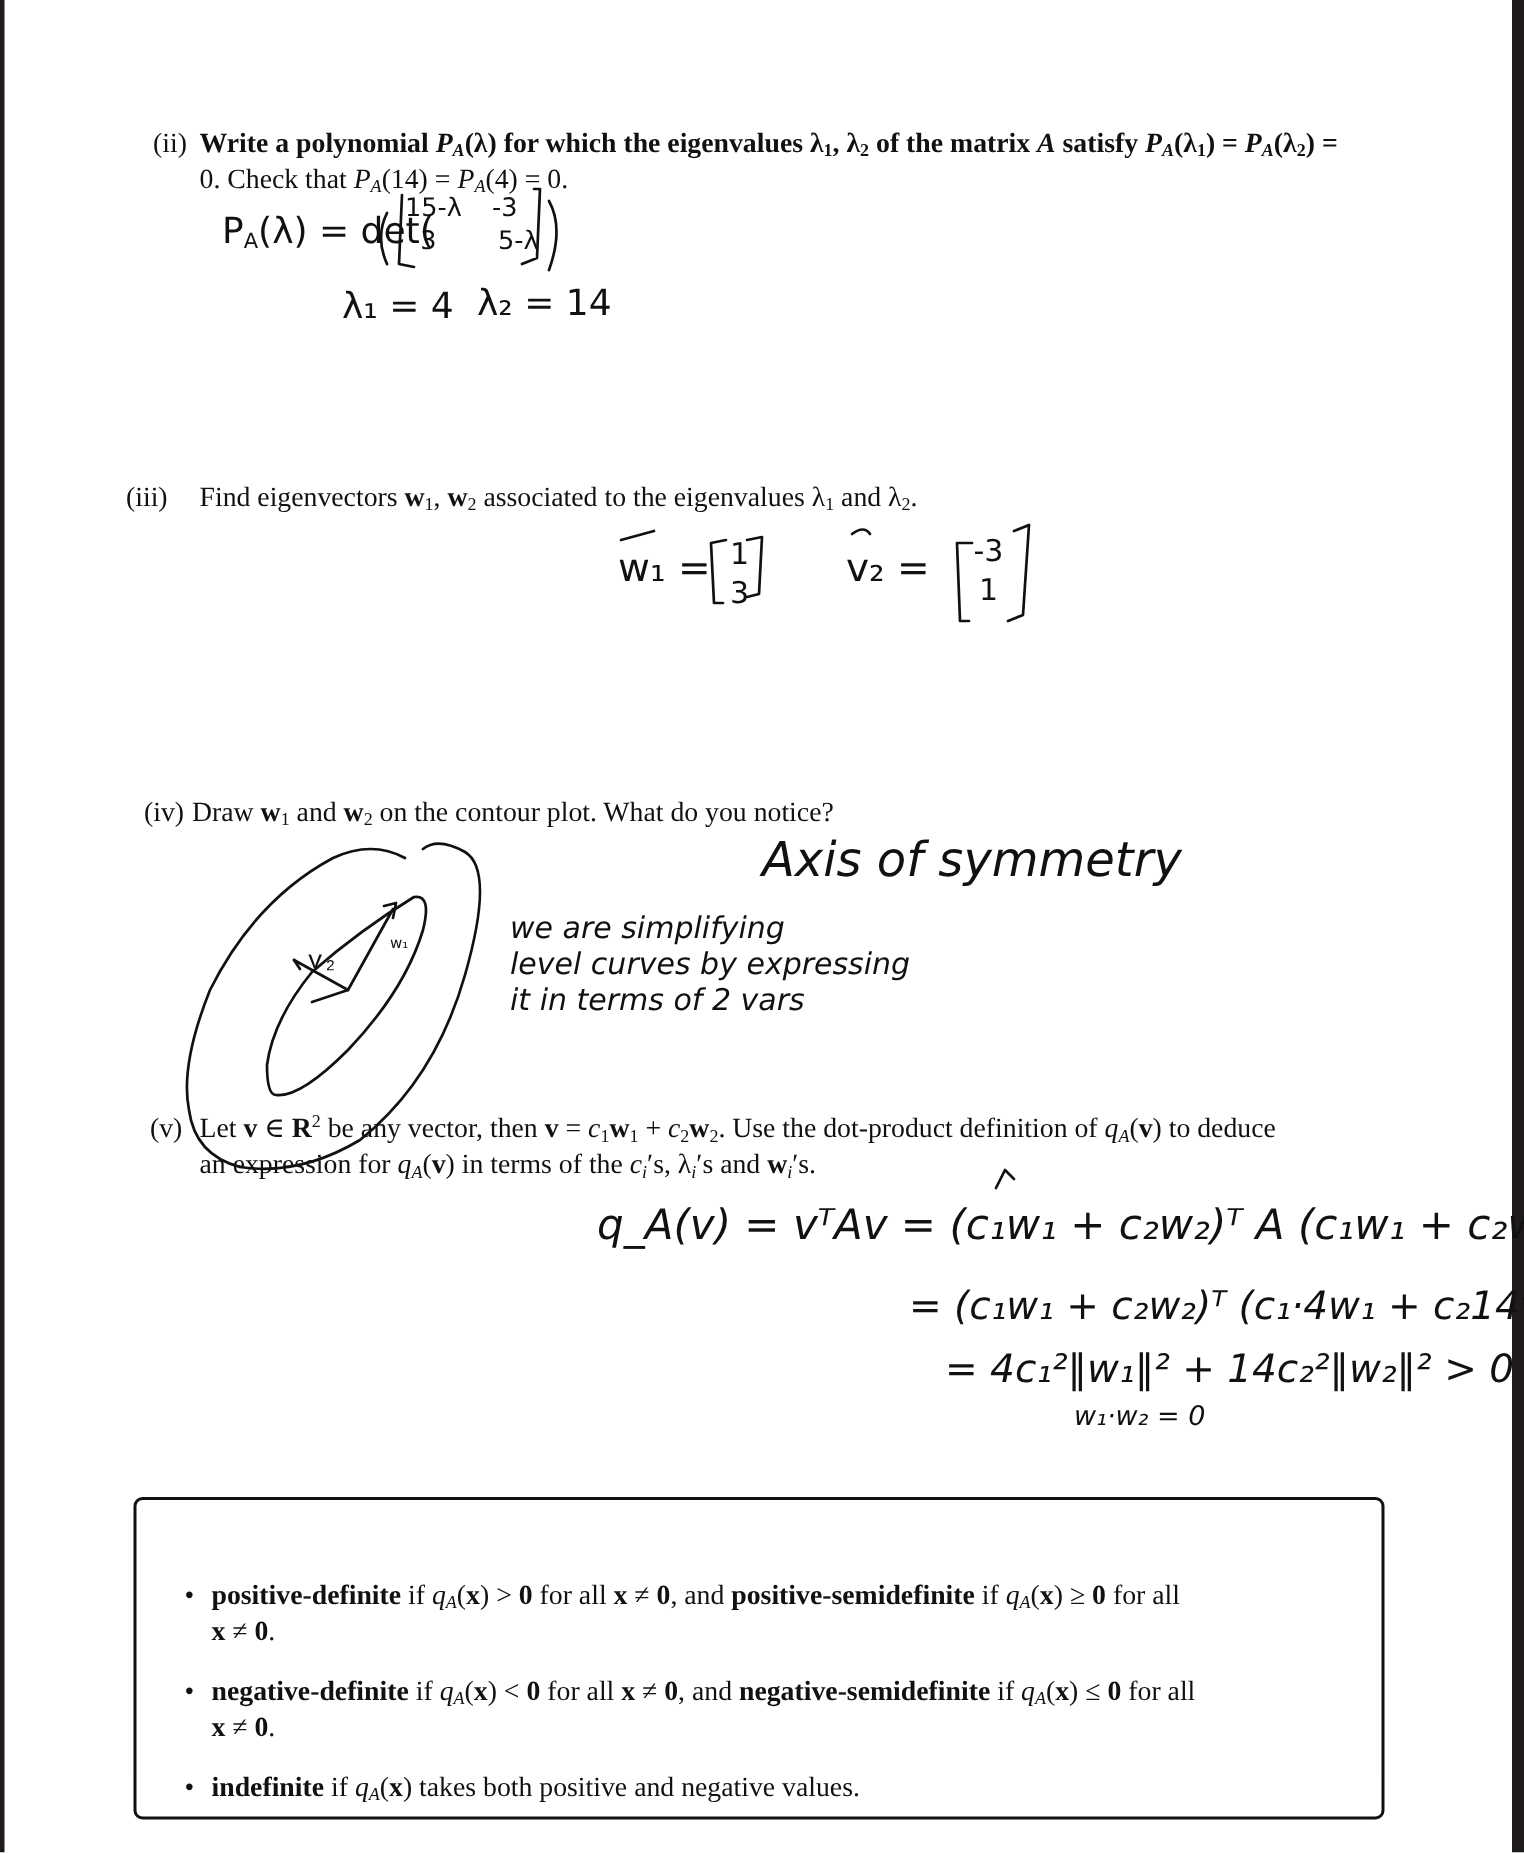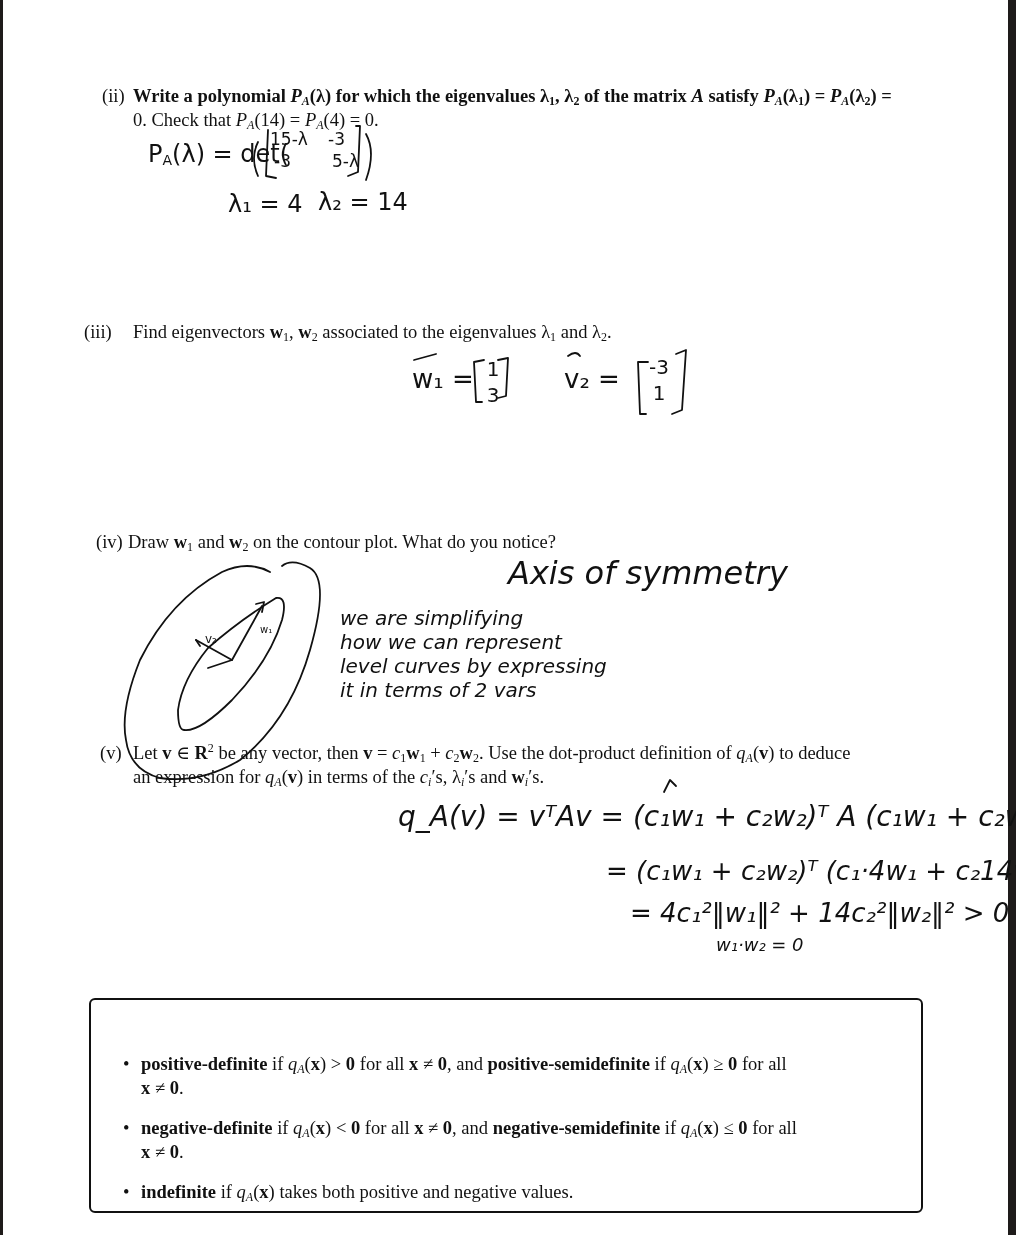--- a/index.html
+++ b/index.html
@@ -70,26 +70,25 @@
 <div class="q" style="left:96px; top:530px; width:600px;">
   <span class="num">(iv)</span>
   <span class="body" style="left:32px; white-space:nowrap;">
     <span>Draw </span><b class="bv">w</b><sub>1</sub><span> and </span><b class="bv">w</b><sub>2</sub><span> on the contour plot. What do you notice?</span>
   </span>
 </div>
 
 <div class="hand" style="left:508px; top:554px; font-size:32px; font-style:italic;">Axis  of  symmetry</div>
 <div class="hand" style="left:340px; top:606px; font-size:20px; line-height:24px; font-style:italic;">
   <div>we are simplifying</div>
-  <div>how we can represent</div>
   <div>level curves by expressing</div>
   <div>it in terms of 2 vars</div>
 </div>
 <div class="hand" style="left:260px; top:624px; font-size:10px;">w₁</div>
-<div class="hand" style="left:205px; top:632px; font-size:12px;">v₂</div>
+<div class="hand" style="left:205px; top:632px; font-size:17px;font-family:Liberation Mono, monospace;">v₂</div>
 
 <svg class="ink" width="1016" height="1235">
   <g fill="none" stroke="#111" stroke-width="1.8" stroke-linecap="round" stroke-linejoin="round">
 
     <path d="M268,130 L266,176 L276,178"></path>
     <path d="M356,126 L360,126 L358,172 L348,176"></path>
     <path d="M366,134 Q376,152 366,180"></path>
     <path d="M258,142 Q250,158 258,176"></path>
 
     <path d="M484,360 L474,362 L476,402 L482,402"></path>

